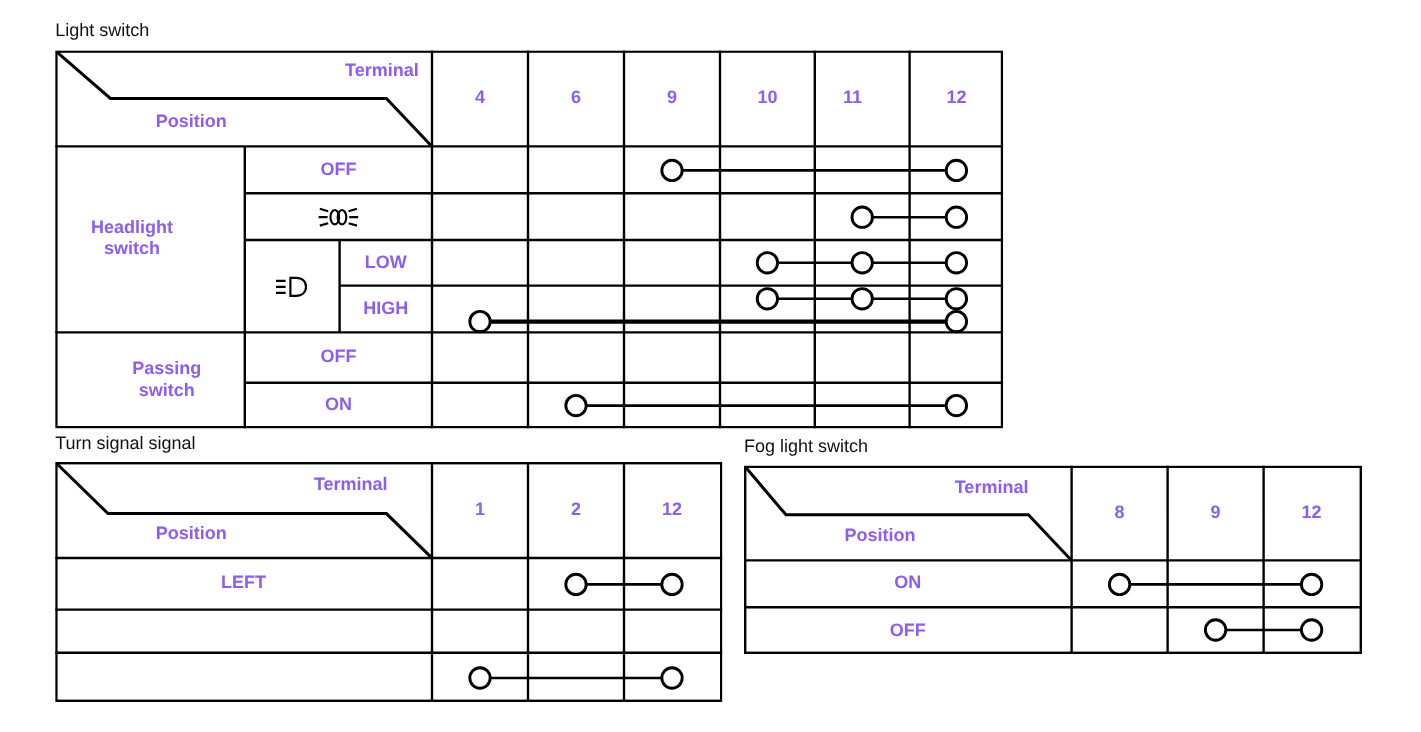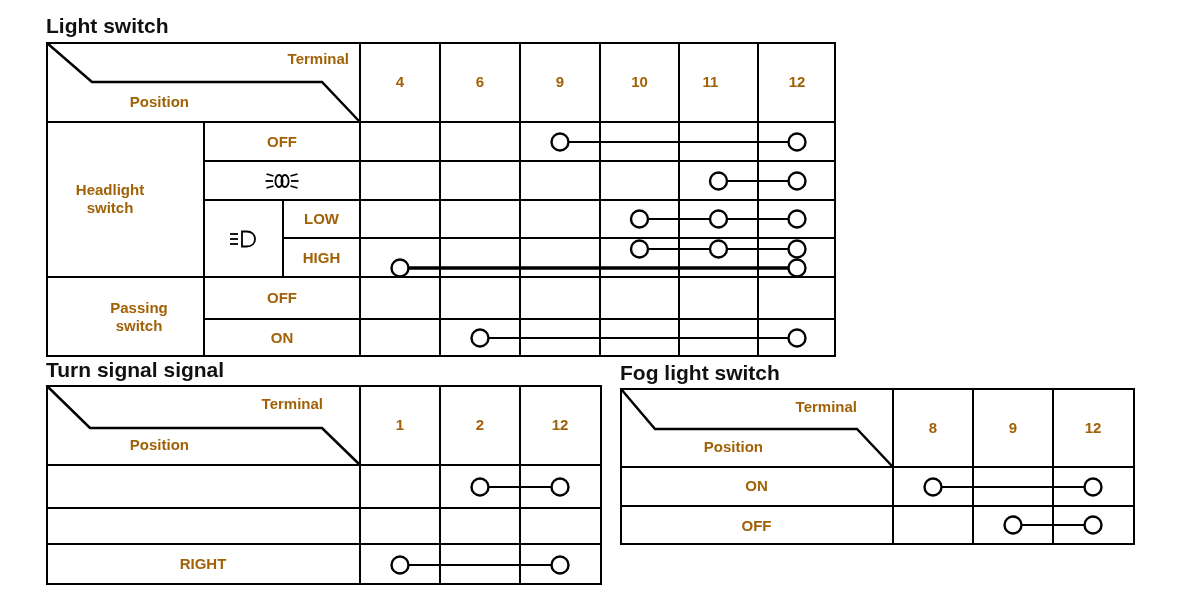--- a/index.html
+++ b/index.html
@@ -3,27 +3,27 @@
 <meta charset="utf-8">
 <style>
   html,body{margin:0;padding:0;}
   body{
     width:1184px;height:610px;position:relative;overflow:hidden;
     background:#ffffff;color:#000;
     font-family:"Liberation Sans",sans-serif;
   }
   .page{position:absolute;inset:0;background:#fff;}
   .title{
-    position:absolute;font-weight:bold;font-size:21px;line-height:18px;color:#111;
+    position:absolute;font-weight:normal;font-size:15px;line-height:18px;color:#111;
   }
   .tbl{position:absolute;}
   .tbl svg.grid{position:absolute;left:0;top:0;display:block;}
   .lbl{
     position:absolute;font-weight:bold;font-size:15px;line-height:18px;
-    text-align:center;color:#a16207;white-space:nowrap;
+    text-align:center;color:#8b5cf6;white-space:nowrap;
   }
   .lbl.alignL{text-align:right;}
   .lbl.alignR{text-align:right;}
   .lbl.pre{white-space:pre-line;}
   .iconwrap{position:absolute;line-height:0;}
 </style>
 </head>
 <body>
 
 <div class="page">
@@ -139,21 +139,21 @@
         <circle cx="514" cy="180" r="8.5" fill="#ffffff" stroke="#000000" stroke-width="2.4"></circle>
       </svg>
 
     <div class="lbl alignR" style="left:0;top:10px;width:277px;">Terminal</div>
     <div class="lbl alignL" style="left:13px;top:51px;width:130px;">Position</div>
 
     <div class="lbl" style="left:314px;top:31px;width:80px;">1</div>
     <div class="lbl" style="left:394px;top:31px;width:80px;">2</div>
     <div class="lbl" style="left:474px;top:31px;width:80px;">12</div>
 
-    <div class="lbl" style="left:0;top:170px;width:314px;">RIGHT</div>
+    <div class="lbl" style="left:0;top:92px;width:314px;">LEFT</div>
   </div>
 
   <div class="tbl" style="left:620px;top:388px;width:515px;height:157px;">
     <svg id="svg-fog" class="grid" width="515" height="157">
       <g stroke="#000" stroke-width="2" fill="none">
         <rect x="1" y="1" width="513" height="155"></rect>
         <line x1="273" y1="0" x2="273" y2="157"></line>
         <line x1="353" y1="0" x2="353" y2="157"></line>
         <line x1="433" y1="0" x2="433" y2="157"></line>
         <line x1="0" y1="79" x2="515" y2="79"></line>

